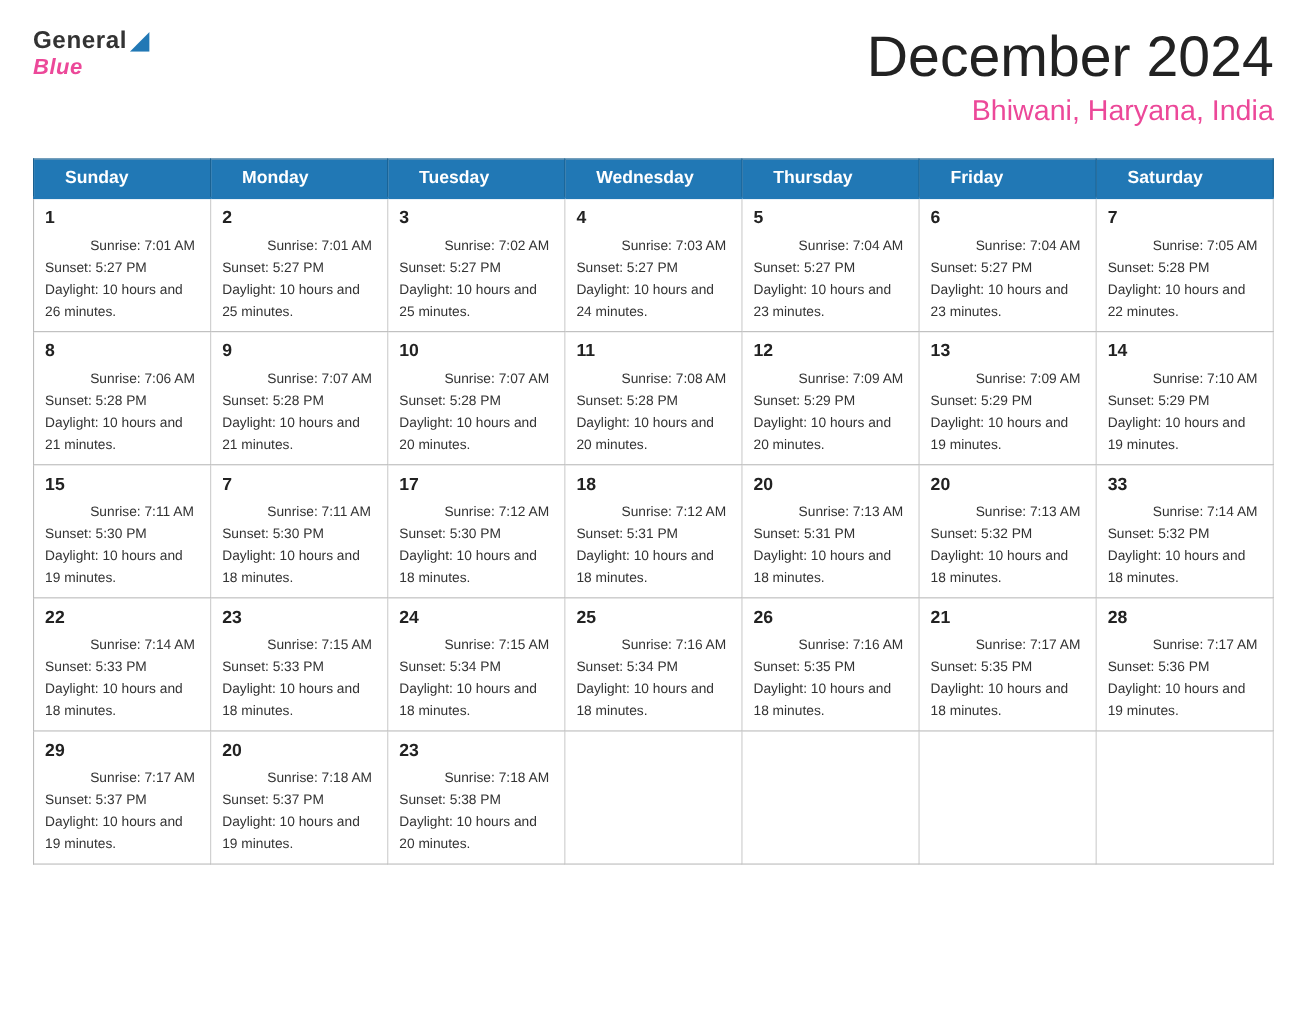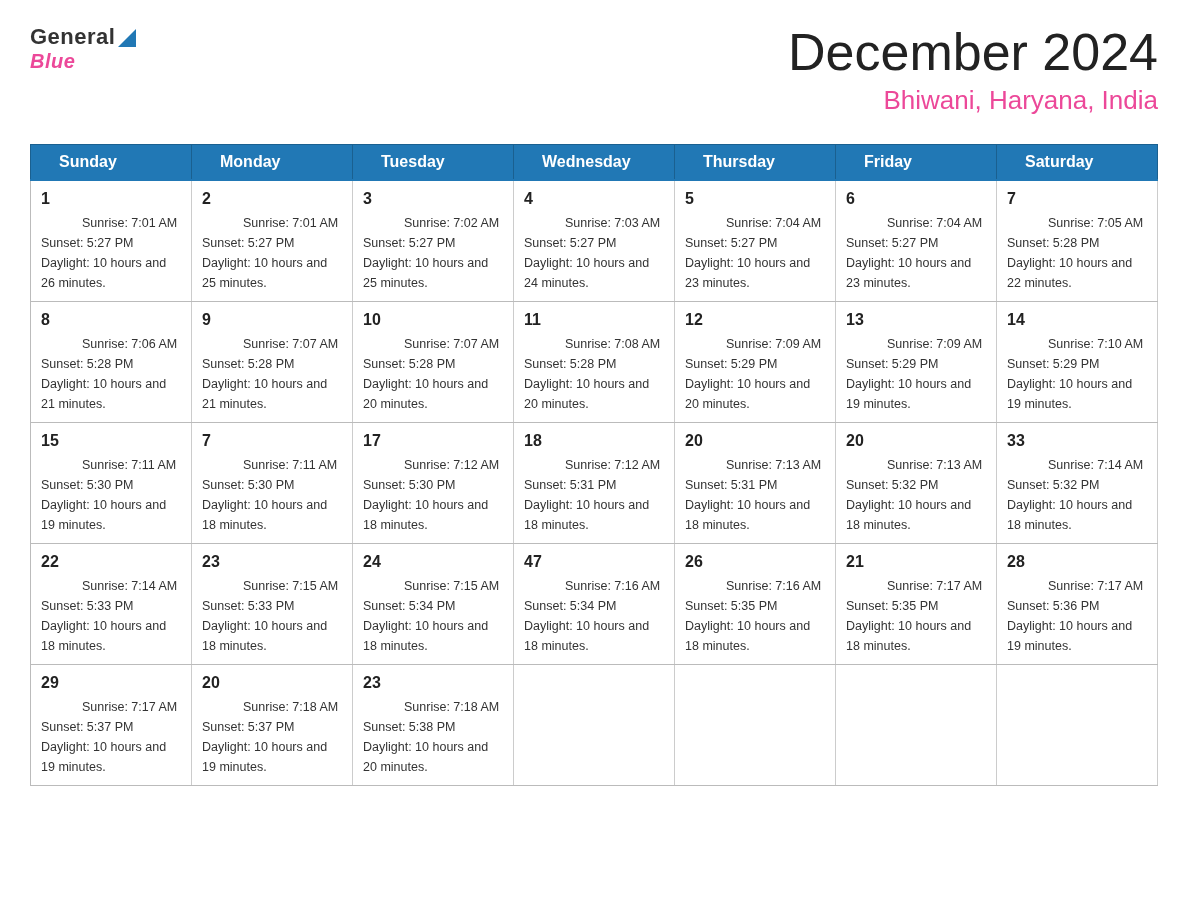--- a/index.html
+++ b/index.html
@@ -162,21 +162,21 @@
         <td><span class="day-num">17</span><span class="day-info">Sunrise: 7:12 AM<br>Sunset: 5:30 PM<br>Daylight: 10 hours and 18 minutes.</span></td>
         <td><span class="day-num">18</span><span class="day-info">Sunrise: 7:12 AM<br>Sunset: 5:31 PM<br>Daylight: 10 hours and 18 minutes.</span></td>
         <td><span class="day-num">20</span><span class="day-info">Sunrise: 7:13 AM<br>Sunset: 5:31 PM<br>Daylight: 10 hours and 18 minutes.</span></td>
         <td><span class="day-num">20</span><span class="day-info">Sunrise: 7:13 AM<br>Sunset: 5:32 PM<br>Daylight: 10 hours and 18 minutes.</span></td>
         <td><span class="day-num">33</span><span class="day-info">Sunrise: 7:14 AM<br>Sunset: 5:32 PM<br>Daylight: 10 hours and 18 minutes.</span></td>
       </tr>
       <tr>
         <td><span class="day-num">22</span><span class="day-info">Sunrise: 7:14 AM<br>Sunset: 5:33 PM<br>Daylight: 10 hours and 18 minutes.</span></td>
         <td><span class="day-num">23</span><span class="day-info">Sunrise: 7:15 AM<br>Sunset: 5:33 PM<br>Daylight: 10 hours and 18 minutes.</span></td>
         <td><span class="day-num">24</span><span class="day-info">Sunrise: 7:15 AM<br>Sunset: 5:34 PM<br>Daylight: 10 hours and 18 minutes.</span></td>
-        <td><span class="day-num">47</span><span class="day-info">Sunrise: 7:16 AM<br>Sunset: 5:34 PM<br>Daylight: 10 hours and 18 minutes.</span></td>
+        <td><span class="day-num">25</span><span class="day-info">Sunrise: 7:16 AM<br>Sunset: 5:34 PM<br>Daylight: 10 hours and 18 minutes.</span></td>
         <td><span class="day-num">26</span><span class="day-info">Sunrise: 7:16 AM<br>Sunset: 5:35 PM<br>Daylight: 10 hours and 18 minutes.</span></td>
         <td><span class="day-num">21</span><span class="day-info">Sunrise: 7:17 AM<br>Sunset: 5:35 PM<br>Daylight: 10 hours and 18 minutes.</span></td>
         <td><span class="day-num">28</span><span class="day-info">Sunrise: 7:17 AM<br>Sunset: 5:36 PM<br>Daylight: 10 hours and 19 minutes.</span></td>
       </tr>
       <tr>
         <td><span class="day-num">29</span><span class="day-info">Sunrise: 7:17 AM<br>Sunset: 5:37 PM<br>Daylight: 10 hours and 19 minutes.</span></td>
         <td><span class="day-num">20</span><span class="day-info">Sunrise: 7:18 AM<br>Sunset: 5:37 PM<br>Daylight: 10 hours and 19 minutes.</span></td>
         <td><span class="day-num">23</span><span class="day-info">Sunrise: 7:18 AM<br>Sunset: 5:38 PM<br>Daylight: 10 hours and 20 minutes.</span></td>
         <td class="empty"></td>
         <td class="empty"></td>

